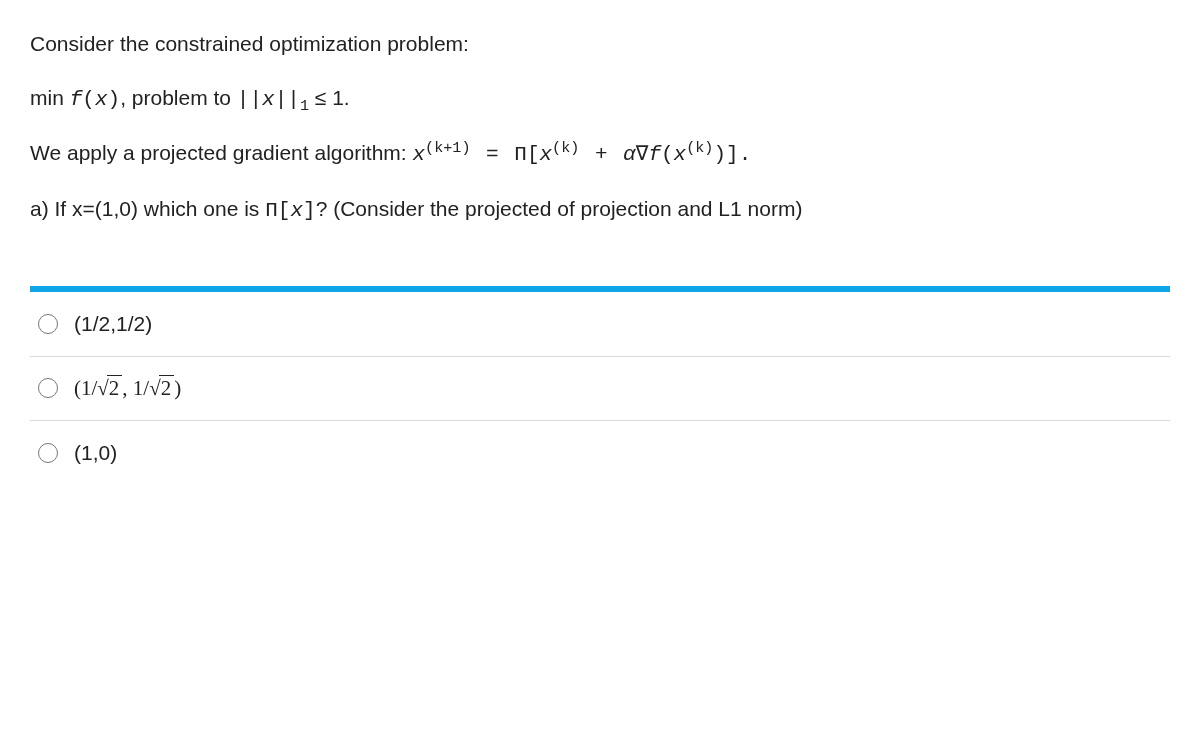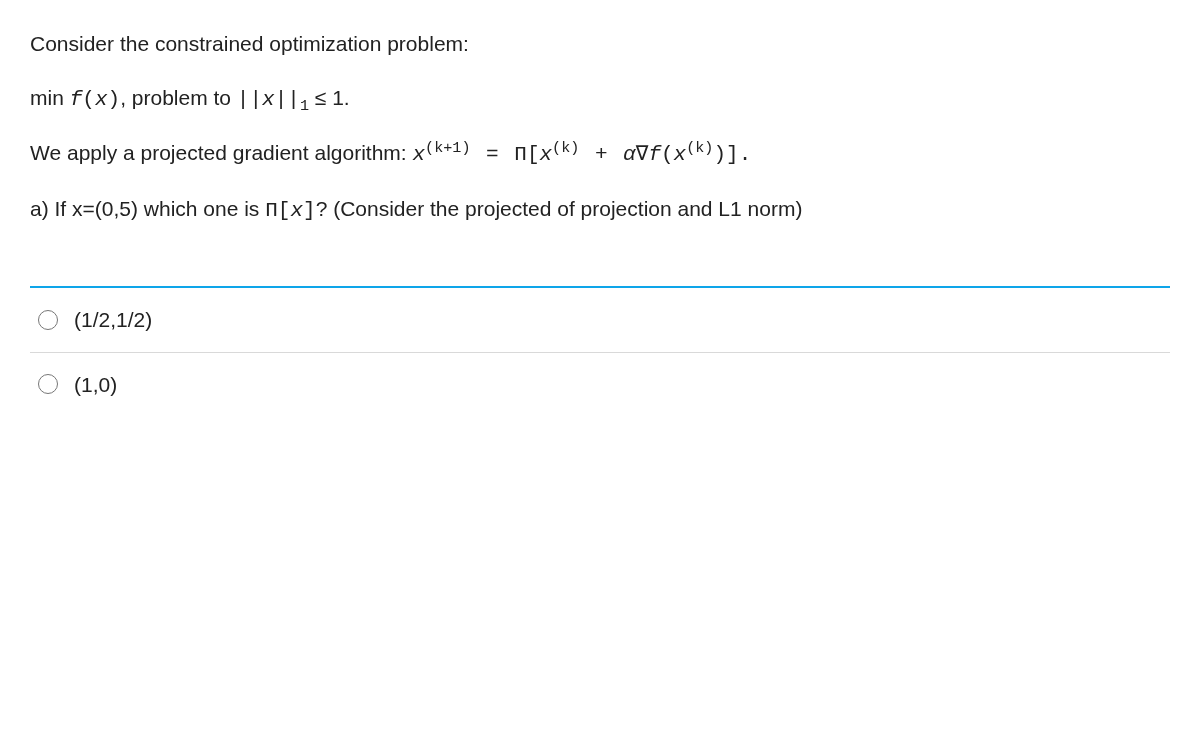--- a/index.html
+++ b/index.html
@@ -34,21 +34,21 @@
     position: relative;
     font-style: normal;
   }
   .sqrt .radicand {
     border-top: 1.4px solid #222;
     padding: 0 3px 0 2px;
     margin-left: -2px;
   }
   .options {
     margin-top: 60px;
-    border-top: 2px solid #0ea5e9;
+    border-top: 6px solid #0ea5e9;
     text-align: center;
   }
   .option-row {
     display: flex;
     align-items: center;
     padding: 16px 8px;
     border-bottom: 1px solid #d9d9d9;
     gap: 16px;
   }
   .option-row:last-child {
@@ -76,30 +76,36 @@
 
 <div class="para">
   <span>min </span><span class="math"><span>f</span><span class="math-up">(</span><span>x</span><span class="math-up">)</span></span><span>, problem to </span><span class="math"><span class="math-up">||</span><span>x</span><span class="math-up">||</span><sub class="math-up">1</sub></span><span> ≤ 1.</span>
 </div>
 
 <div class="para">
   <span>We apply a projected gradient algorithm: </span><span class="math"><span>x</span><sup class="math-up">(k+1)</sup><span class="op"> = </span><span class="math-up">Π</span><span class="math-up">[</span><span>x</span><sup class="math-up">(k)</sup><span class="op"> + </span><span>α</span><span class="math-up">∇</span><span>f</span><span class="math-up">(</span><span>x</span><sup class="math-up">(k)</sup><span class="math-up">)</span><span class="math-up">]</span><span class="math-up">.</span></span>
 </div>
 
 <div class="para">
-  <span>a) If x=(0,5) which one is </span><span class="math"><span class="math-up">Π</span><span class="math-up">[</span><span>x</span><span class="math-up">]</span></span><span>? (Consider the projected of projection and L1 norm)</span>
+  <span>a) If x=(1,0) which one is </span><span class="math"><span class="math-up">Π</span><span class="math-up">[</span><span>x</span><span class="math-up">]</span></span><span>? (Consider the projected of projection and L1 norm)</span>
 </div>
 
 <div class="options">
 
   <div class="option-row">
     <div class="radio"></div>
     <div class="opt-label">(1/2,1/2)</div>
   </div>
 
 
+  <div class="option-row">
+    <div class="radio"></div>
+    <div class="opt-math">
+      <span>(1/</span><span class="sqrt">√<span class="radicand">2</span></span><span>, 1/</span><span class="sqrt">√<span class="radicand">2</span></span><span>)</span>
+    </div>
+  </div>
 
   <div class="option-row">
     <div class="radio"></div>
     <div class="opt-label">(1,0)</div>
   </div>
 
 </div>
 
 </body></html>

